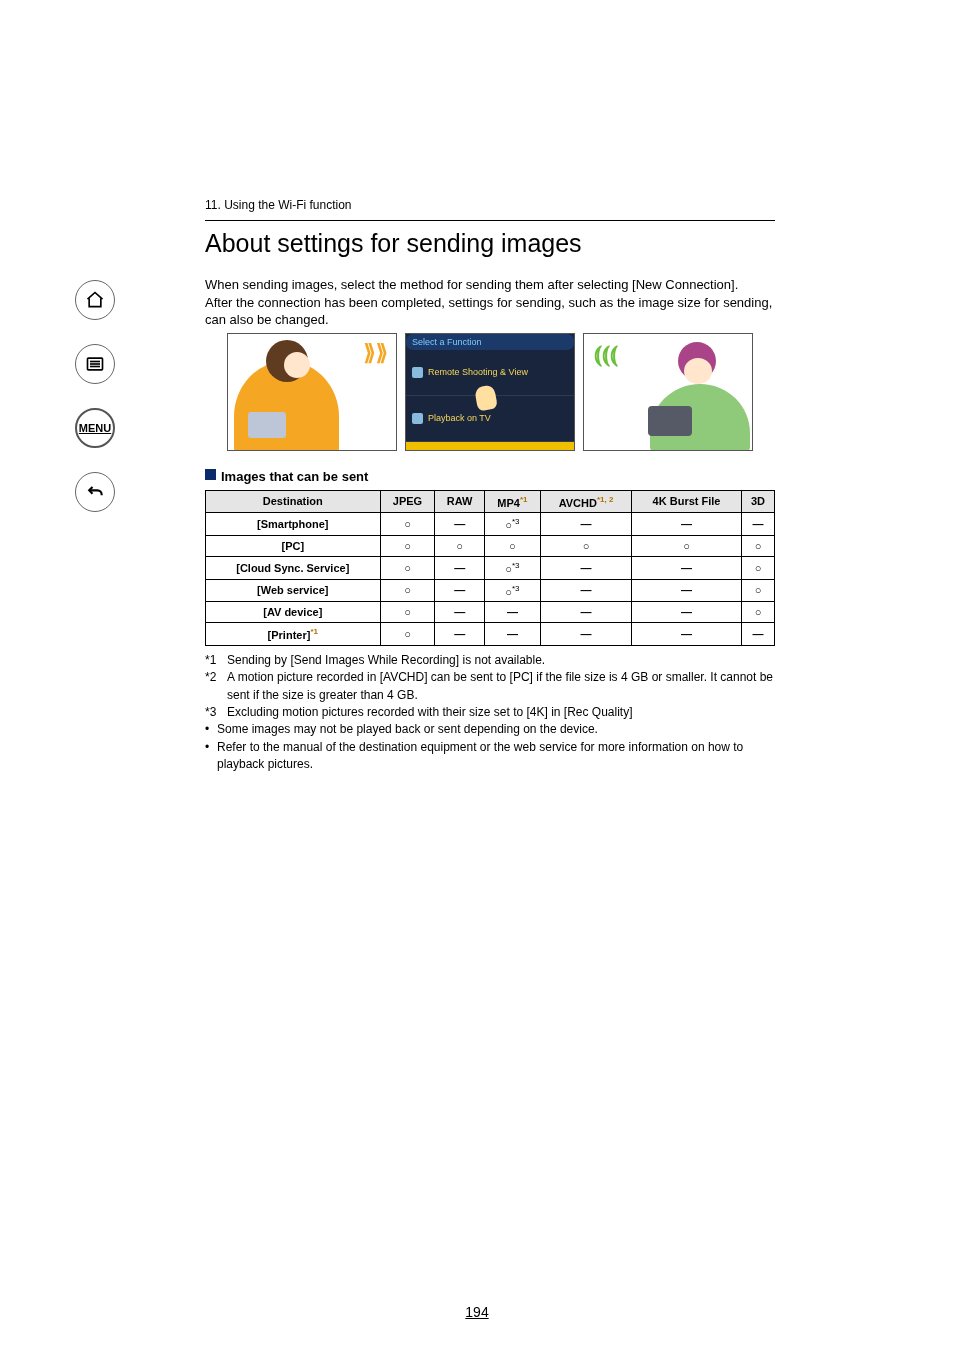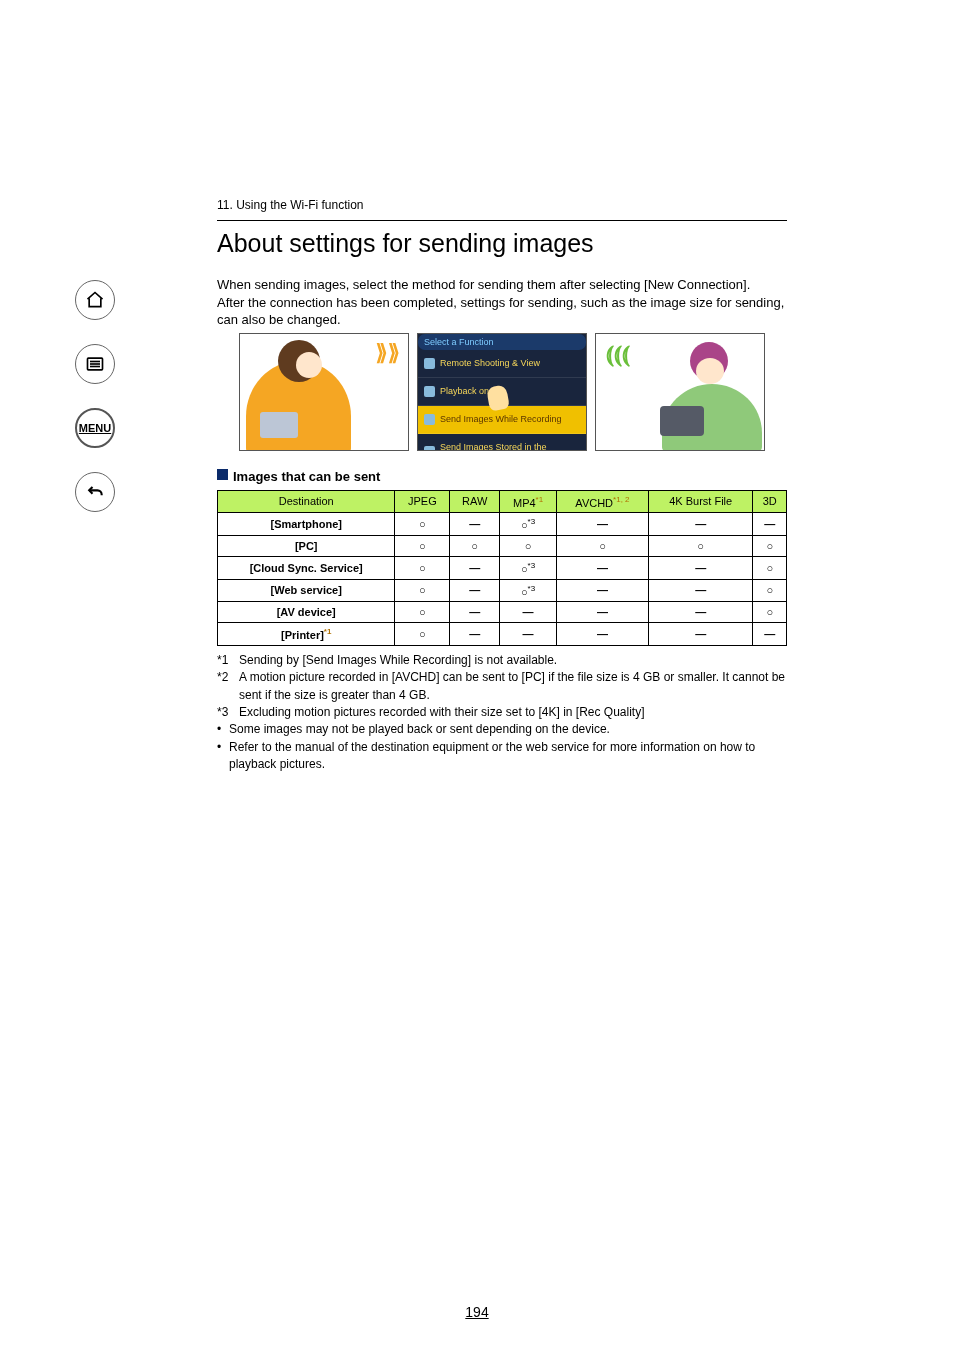--- a/index.html
+++ b/index.html
@@ -38,21 +38,21 @@
     text-decoration: underline;
     border: 2px solid #555;
     border-radius: 50%;
     padding: 10px 4px;
     width: 40px;
     height: 40px;
     display:flex;align-items:center;justify-content:center;
   }
   .content {
     position: absolute;
-    left: 217px;
+    left: 205px;
     top: 198px;
     width: 570px;
   }
   .breadcrumb {
     font-size: 12px;
     margin-bottom: 8px;
   }
   .hr-top { border: none; border-top: 1px solid #000; margin-bottom: 8px;}
   h1 {
     font-size: 25px;
@@ -89,21 +89,21 @@
   }
   .person-face { position:absolute; left:56px; top:18px; width:26px; height:26px; background:#ffe6cc; border-radius:50%;}
   .camera {
     position:absolute; left:20px; bottom:12px; width:38px; height:26px;
     background:#bcc6d6; border-radius:3px;
   }
   .wifi-sym { position:absolute; right:8px; top:6px; font-size:22px; color:#f5a623; font-weight:bold;}
   
   .panel2 { background:#19253d; color:#fff; font-size:9px;}
   .p2-head { background:#1b3a6a; color:#7ecbff; padding:3px 6px;border-radius:7px;}
-  .p2-item { padding:8px 6px; border-bottom:1px solid rgba(255,255,255,0.1); display:flex; align-items:center; gap:5px; color:#f5d65a}
+  .p2-item { padding:17px 6px; border-bottom:1px solid rgba(255,255,255,0.1); display:flex; align-items:center; gap:5px; color:#f5d65a}
   .p2-sel { background:#f0c000; color:#5a3500;}
   .p2-icon { width:11px; height:11px; display:inline-block; background:#8bd; border-radius:2px;}
   .p2-back { padding:4px 6px; color:#eee;}
   .hand { position:absolute; left:70px; bottom:40px; width:20px; height:24px; background:#ffe0a0; border-radius:40% 40% 30% 30%; transform:rotate(-10deg);}
   
   .panel3 { background:#fff;}
   .wifi3 { position:absolute; left:10px; top:6px; color:#6abf3a; font-size:24px; font-weight:bold;}
   .user3-head { position:absolute; right:36px; top:8px; width:38px; height:38px; background:#a48; border-radius:50%;}
   .user3-face { position:absolute; right:40px; top:24px; width:28px; height:26px; background:#ffe6cc; border-radius:50%;}
   .user3-body { position:absolute; right:2px; bottom:-4px; width:100px; height:70px; background:#8fc97a; border-radius:50% 50% 10% 10%/70% 70% 10% 10%;}
@@ -111,21 +111,21 @@
   
   .sect-head { font-size:13px; font-weight:bold; margin-bottom:6px; display:flex; align-items:flex-start;}
   .blue-sq { display:inline-block; width:11px; height:11px; background:#0a2a6a; margin-right:5px;}
   
   table {
     border-collapse: collapse;
     width: 100%;
     font-size: 11px;
     margin-bottom:6px;
   }
-  th { background:#bef264; font-weight:normal;margin-top:16px;}
+  th { background:#e5e5e5; font-weight:bold;margin-top:16px;}
   th, td {
     border: 1px solid #000;
     padding: 4px 4px;
     text-align: center;
     vertical-align: middle;
   }
   td.rowhead { font-weight:bold;}
   .sup { font-size:8px; vertical-align:super; color:#b07000;}
   .supb { font-size:8px; vertical-align:super;}
   .notes {

